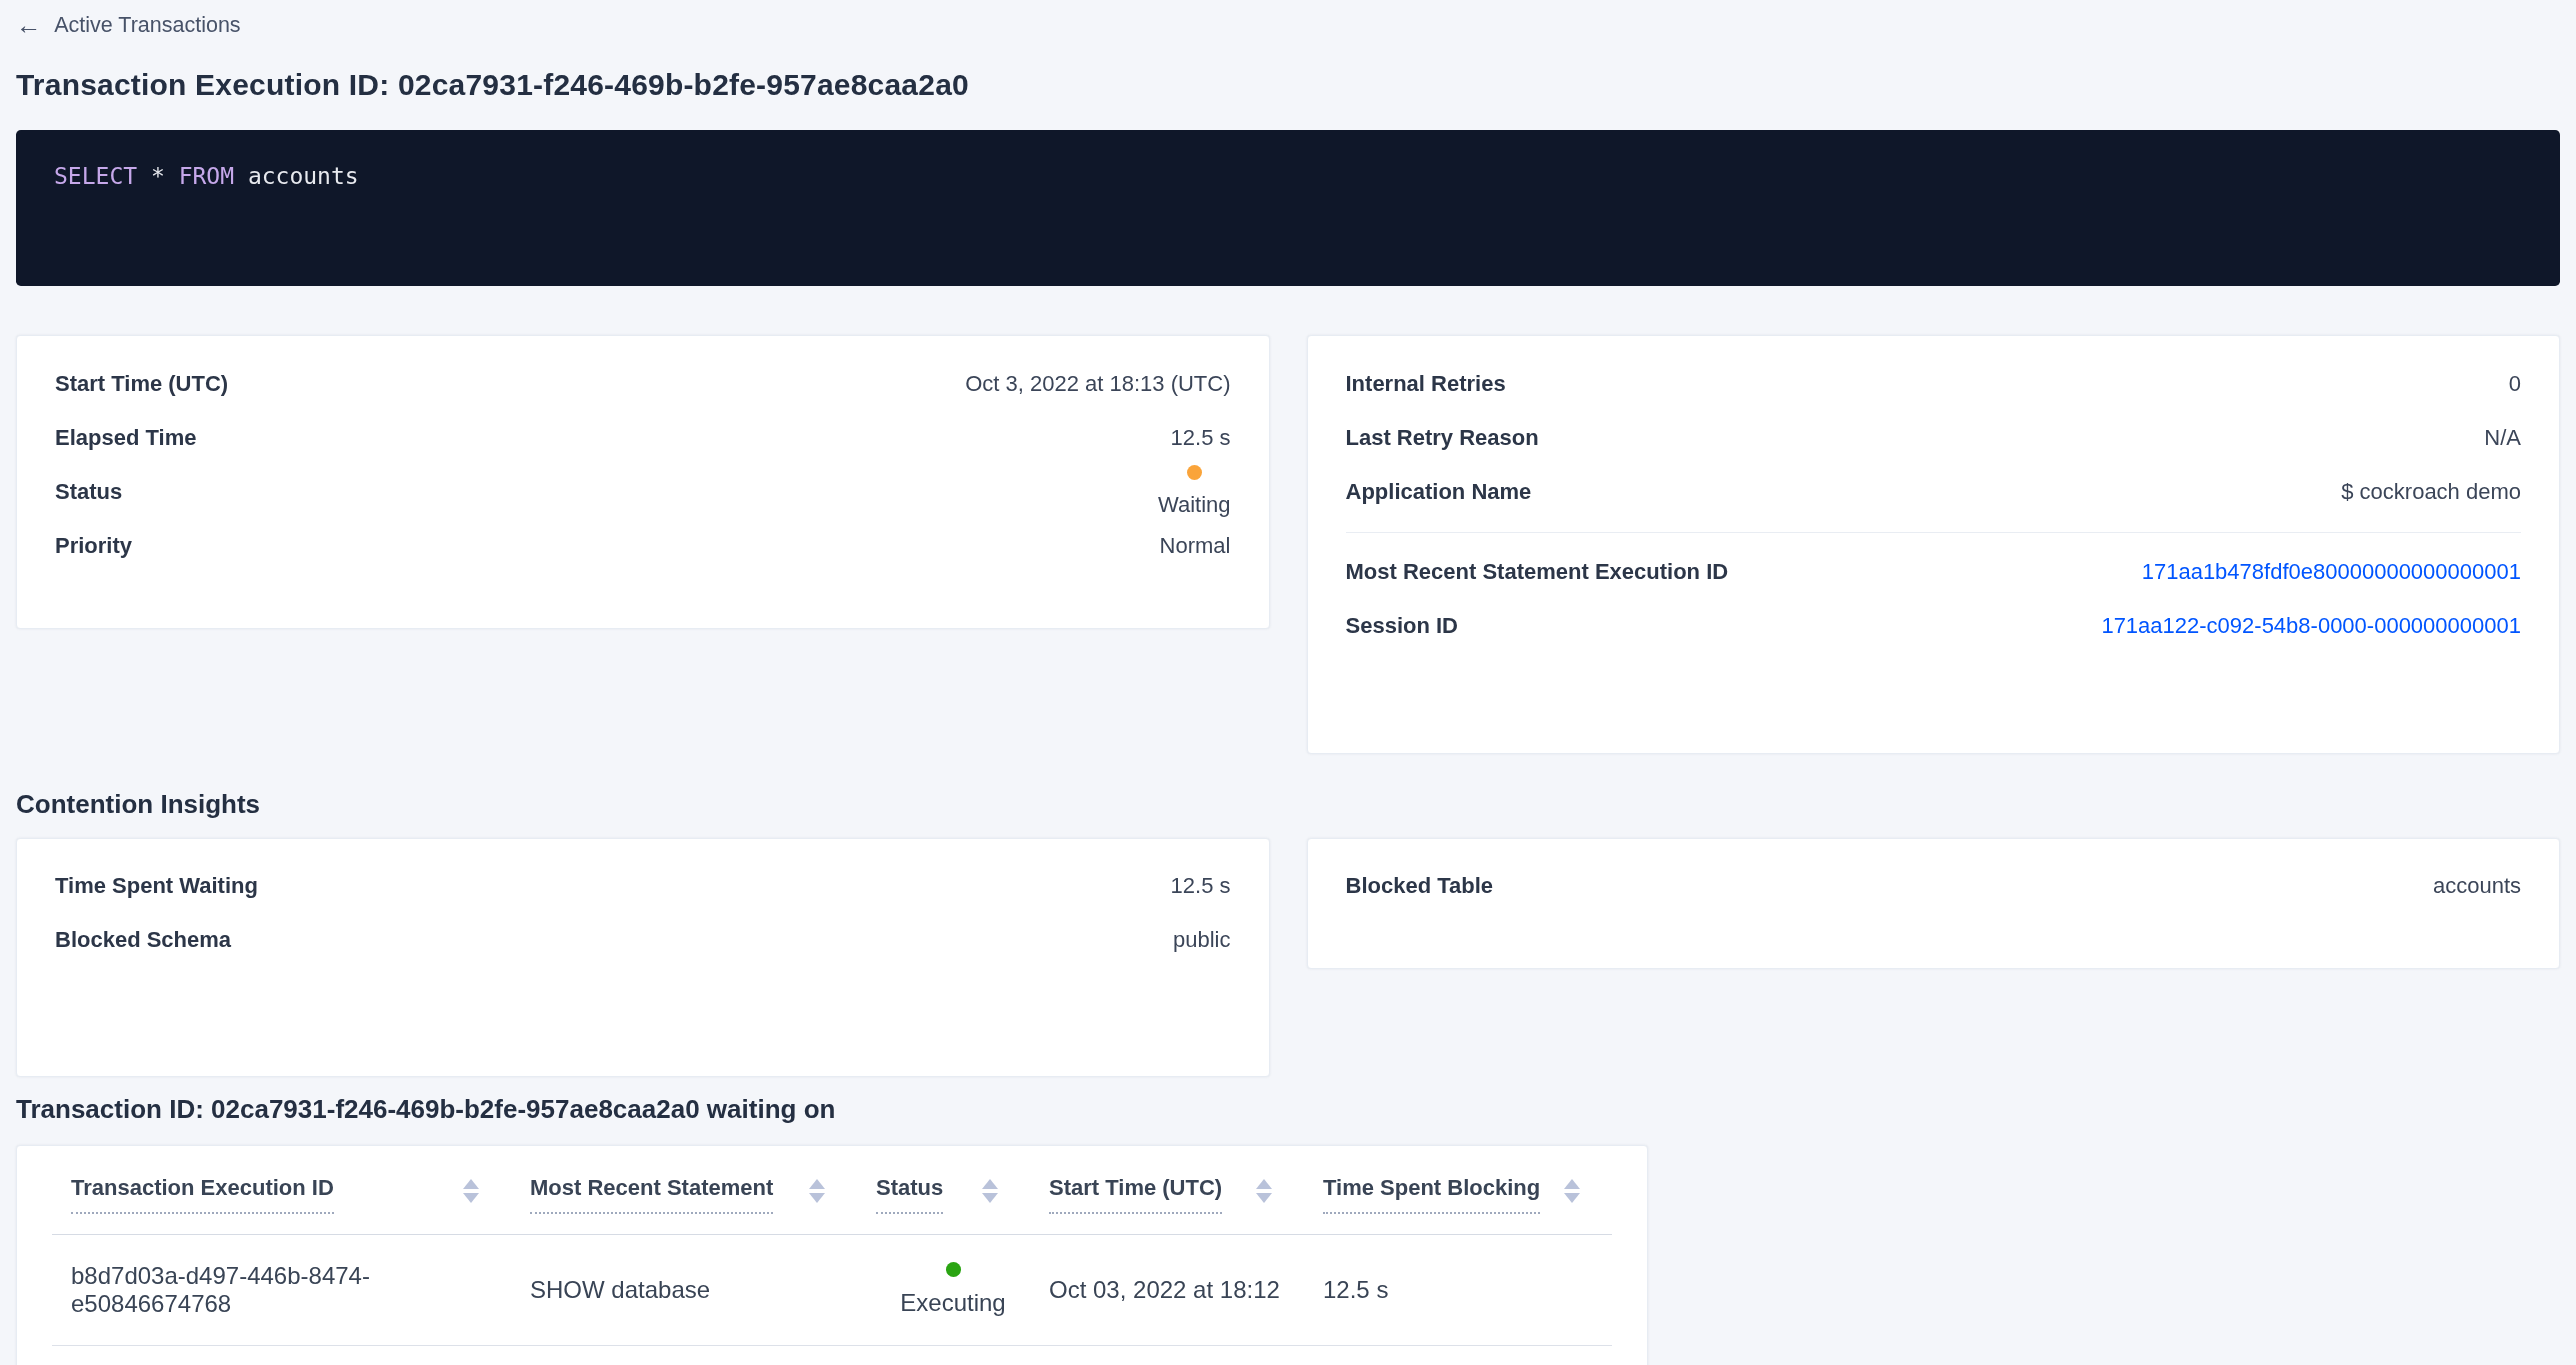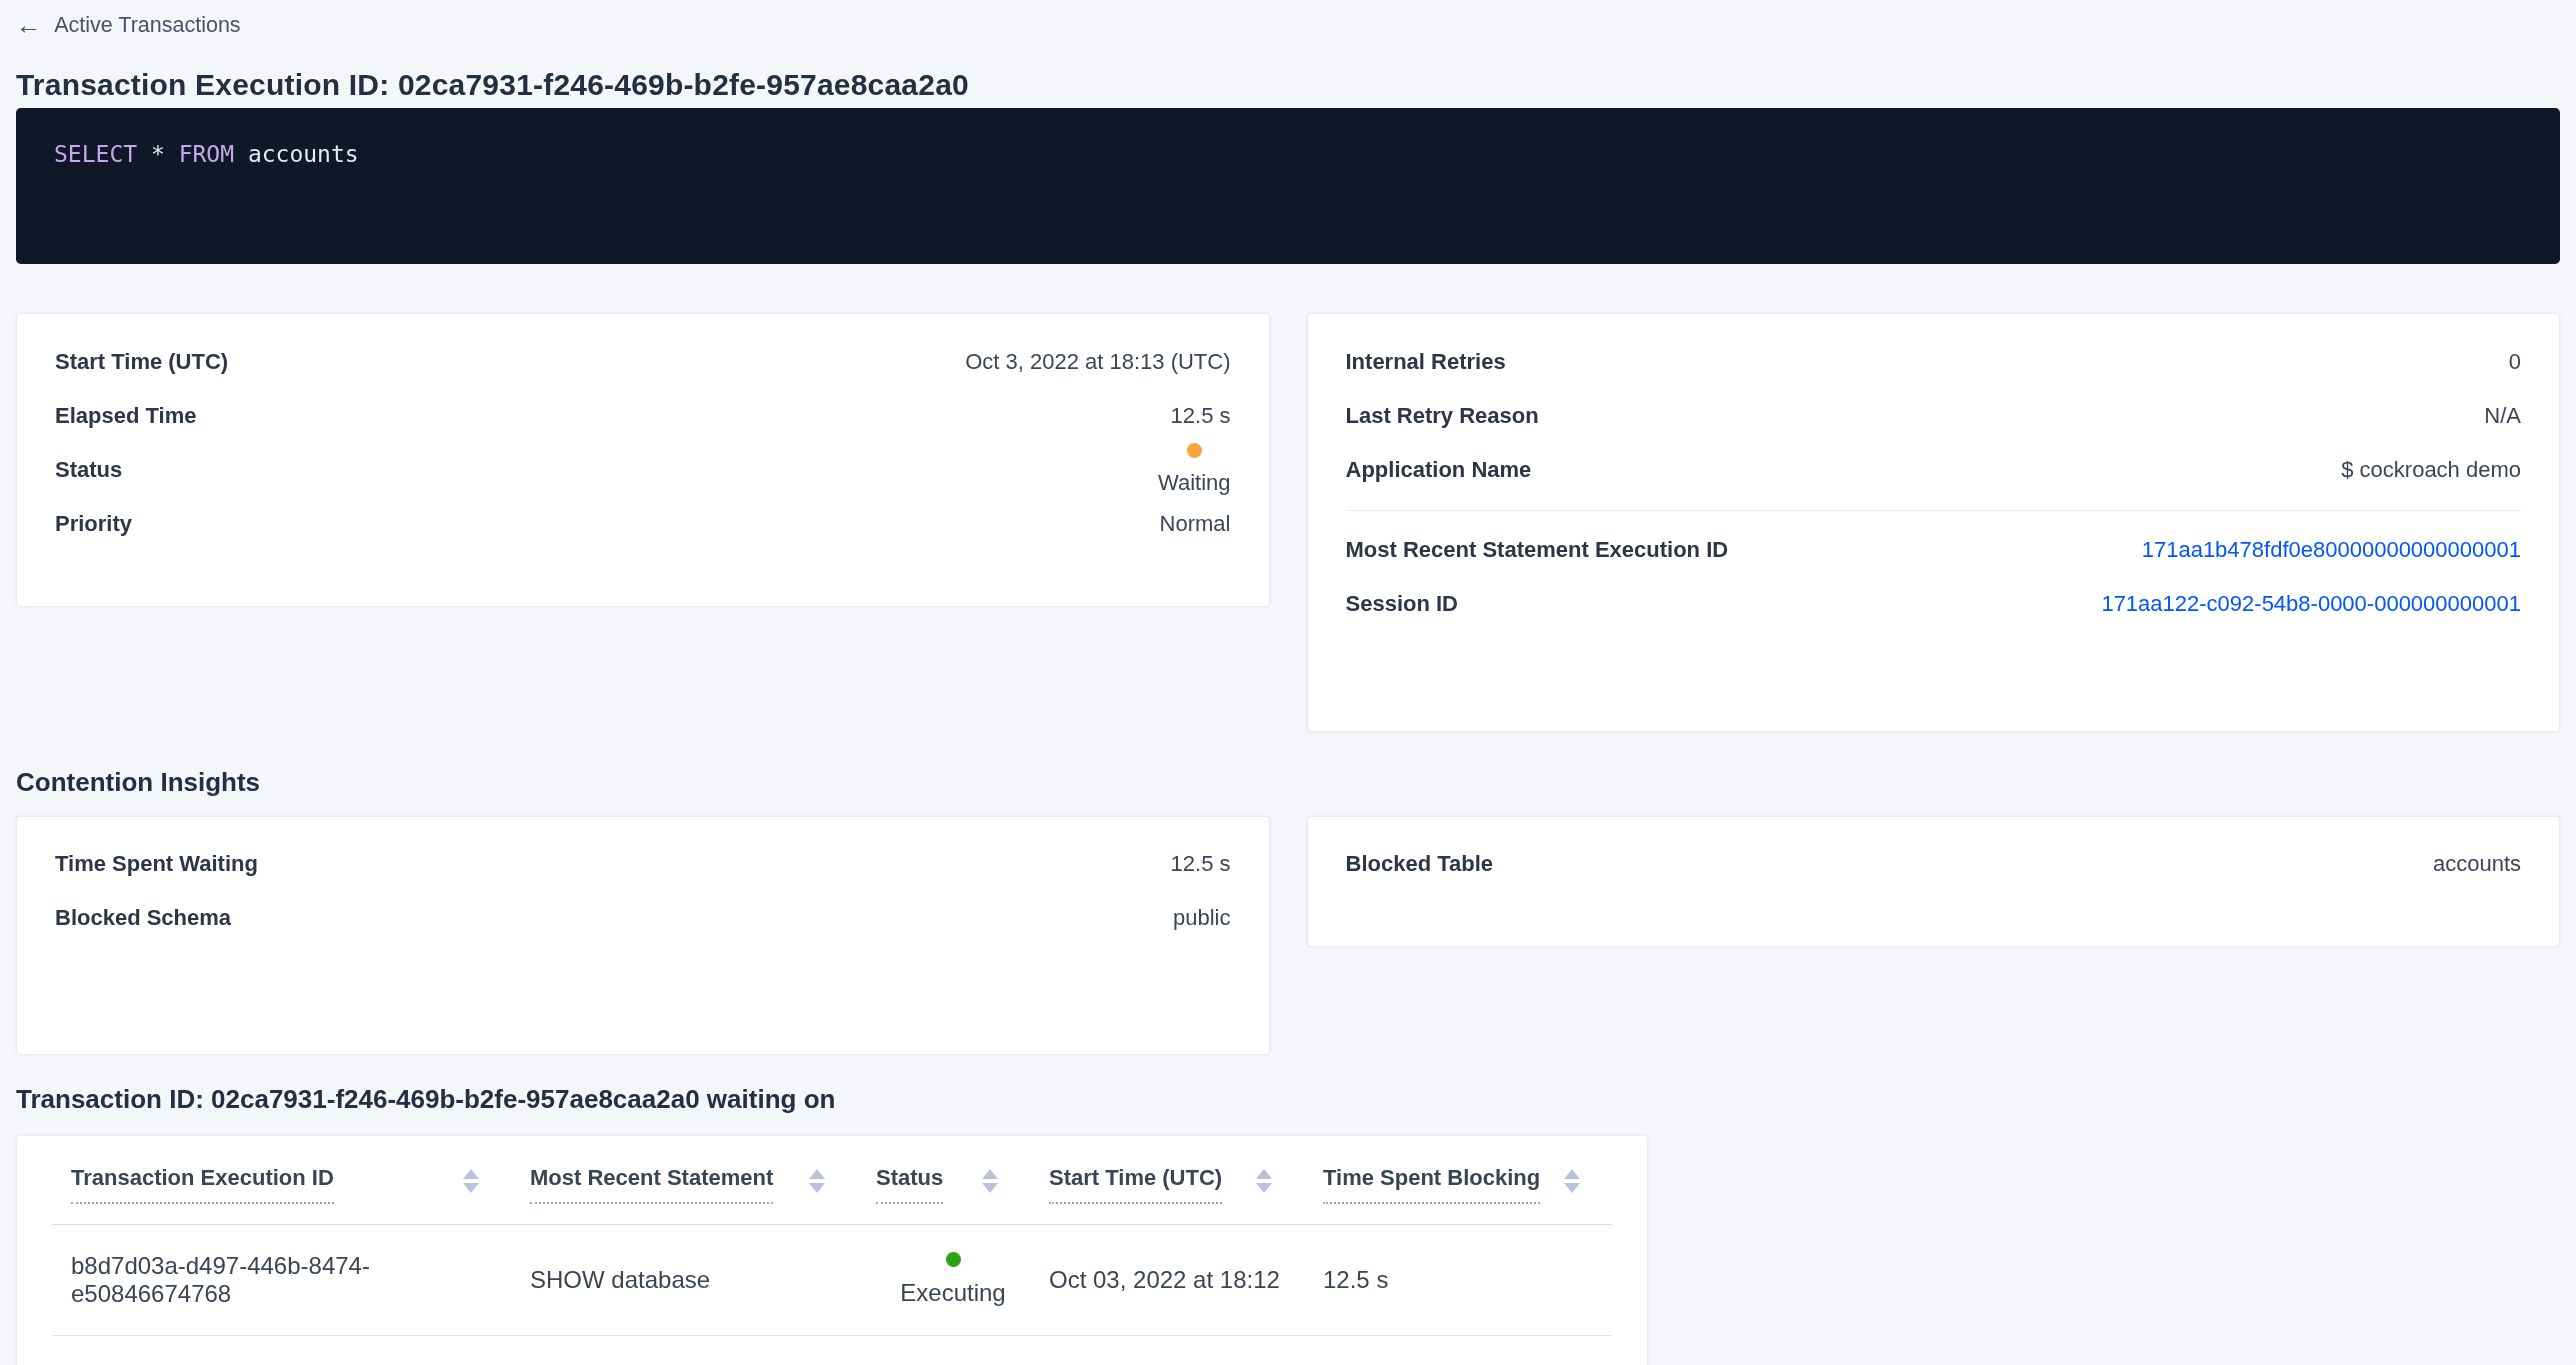--- a/index.html
+++ b/index.html
@@ -21,21 +21,21 @@
   .back-label { font-size: 21.5px; color: #475268; }
 
   .page-title {
     margin-top: 30px;
     font-size: 30px; font-weight: 700; color: #242f42;
     letter-spacing: 0.2px;
   }
 
   
   .sql-box {
-    margin-top: 6px;
+    margin-top: 28px;
     height: 156px;
     background: #0f1729;
     border-radius: 4.8px;
     padding: 33px 38px;
   }
   .sql-code {
     font-family: "DejaVu Sans Mono", "Liberation Mono", monospace;
     font-size: 23px; white-space: pre;
   }
   .sql-keyword { color: #c6a8ea; }
@@ -80,21 +80,21 @@
   .dot-waiting   { background: #faa43a; }
   .dot-executing { background: #2aa412; }
 
   
   .section-heading {
     margin-top: 35px;
     font-size: 26px; font-weight: 700; color: #242f42;
   }
   .cards-row.row2 { margin-top: 17.5px; }
 
-  .waiting-heading { margin-top: 29px; }
+  .waiting-heading { margin-top: 17px; }
 
   
   .table-card {
     margin-top: 20.7px;
     width: 1632px;
     height: 270px;
     background: #ffffff;
     border: 0.8px solid #e7ecf3;
     border-radius: 4px;
     box-shadow: 0 0 2.4px rgba(67,90,111,0.10);

